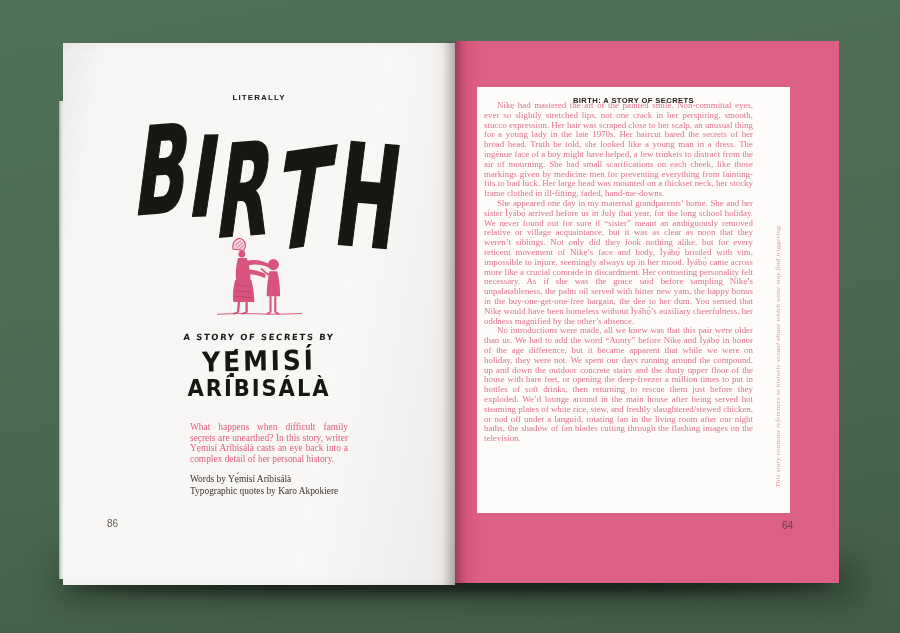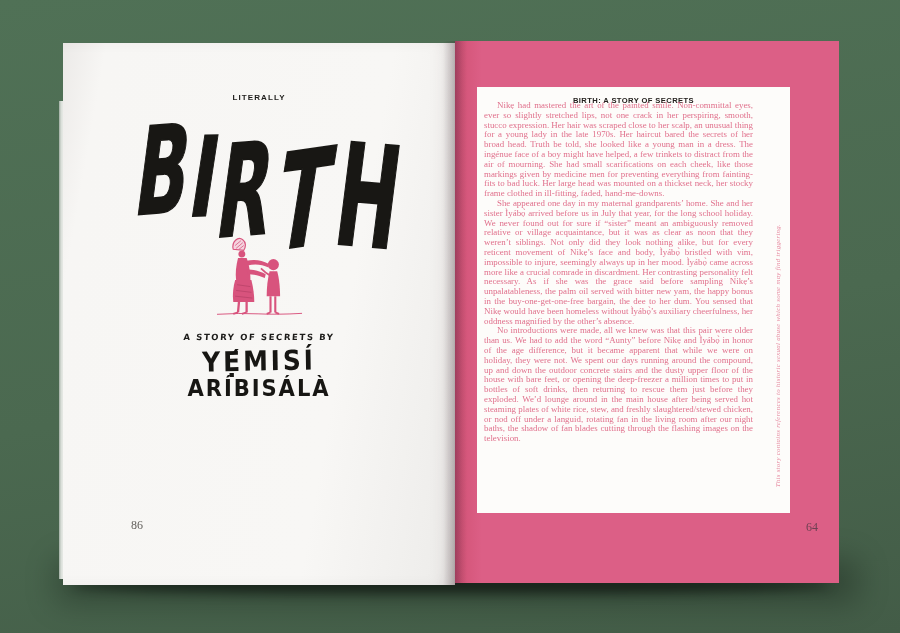--- a/index.html
+++ b/index.html
@@ -41,21 +41,21 @@
     letter-spacing:1.6px;color:#1d1c1a;transform:skewX(-4deg);}
   .author1,.author2{position:absolute;left:0;width:100%;text-align:center;
     font-family:"DejaVu Sans",sans-serif;font-weight:bold;color:#171613;}
   .author1{top:303px;font-size:26px;letter-spacing:3px;transform:scale(.96,1.06) rotate(-1deg);}
   .author2{top:333px;font-size:22px;letter-spacing:2px;transform:scale(.96,1.06);}
   .intro{position:absolute;left:127px;top:379px;width:158px;margin:0;
     font-family:"Liberation Serif","DejaVu Serif",serif;font-size:9.4px;line-height:10.7px;
     text-align:justify;color:#e25c83;}
   .credits{position:absolute;left:127px;top:431px;
     font-family:"Liberation Serif","DejaVu Serif",serif;font-size:9.4px;line-height:11.6px;color:#39352f;}
-  .pagenum{position:absolute;font-family:Liberation Serif, serif;font-size:12px;margin-left:24px;}
+  .pagenum{position:absolute;font-family:Liberation Sans, sans-serif;font-size:10px;}
   .num86{left:44px;top:475px;color:#63605c;}
   .num87{left:327px;top:479px;color:#6e4052;}
 
   
   .story-box{position:absolute;left:22px;top:46px;width:313px;height:426px;background:#fdfcfa;}
   .story-header{position:absolute;top:9px;left:0;width:100%;text-align:center;
     font-size:7.6px;font-weight:bold;letter-spacing:.4px;color:#24211e;}
   .story-body{position:absolute;left:7px;top:14px;width:269px;
     font-family:"Liberation Serif","DejaVu Serif",serif;font-size:8.9px;line-height:9.8px;
     text-align:justify;color:#e0708c;}
@@ -101,21 +101,26 @@
         <path d="M60,38 C58,46 57,55 57,64 L71,64 C71,55 70,45 68,38 Z" fill="#d8537d"></path>
         <path d="M60,42 C56,40 53,37 51,35" stroke="#d8537d" stroke-width="1.8"></path>
         <path d="M61,64 L61,81 M66,64 L66,81" stroke="#d8537d" stroke-width="2.2"></path>
         <path d="M61,81 L57,82.5 M66,81 L70,82.5" stroke="#d8537d" stroke-width="1.8"></path>
       </svg>
 
       <div class="byline">A STORY OF SECRETS BY</div>
       <div class="author1">YẸ́MISÍ</div>
       <div class="author2">ARÍBISÁLÀ</div>
 
+      <p class="intro">What happens when difficult family secrets are unearthed? In this story, writer Yẹ́misí Aríbisálà casts an eye back into a complex detail of her personal history.</p>
 
+      <div class="credits">
+        <div>Words by Yẹ́misí Aríbisálà</div>
+        <div>Typographic quotes by Karo Akpokiere</div>
+      </div>
 
       <div class="pagenum num86">86</div>
     </div>
 
     <div class="page right">
       <div class="story-box">
         <div class="story-header">BIRTH: A STORY OF SECRETS</div>
         <div class="story-body">
           <p>Nikẹ had mastered the art of the painted smile. Non-committal eyes, ever so slightly stretched lips, not one crack in her perspiring, smooth, stucco expression. Her hair was scraped close to her scalp, an unusual thing for a young lady in the late 1970s. Her haircut bared the secrets of her broad head. Truth be told, she looked like a young man in a dress. The ingénue face of a boy might have helped, a few trinkets to distract from the air of mourning. She had small scarifications on each cheek, like those markings given by medicine men for preventing everything from fainting-fits to bad luck. Her large head was mounted on a thickset neck, her stocky frame clothed in ill-fitting, faded, hand-me-downs.</p>
           <p>She appeared one day in my maternal grandparents’ home. She and her sister Ìyábọ̀ arrived before us in July that year, for the long school holiday. We never found out for sure if “sister” meant an ambiguously removed relative or village acquaintance, but it was as clear as noon that they weren’t siblings. Not only did they look nothing alike, but for every reticent movement of Nikẹ’s face and body, Ìyábọ̀ bristled with vim, impossible to injure, seemingly always up in her mood. Ìyábọ̀ came across more like a crucial comrade in discardment. Her contrasting personality felt necessary. As if she was the grace said before sampling Nikẹ’s unpalatableness, the palm oil served with bitter new yam, the happy bonus in the buy-one-get-one-free bargain, the dee to her dum. You sensed that Nikẹ would have been homeless without Ìyábọ̀’s auxiliary cheerfulness, her oddness magnified by the other’s absence.</p>

